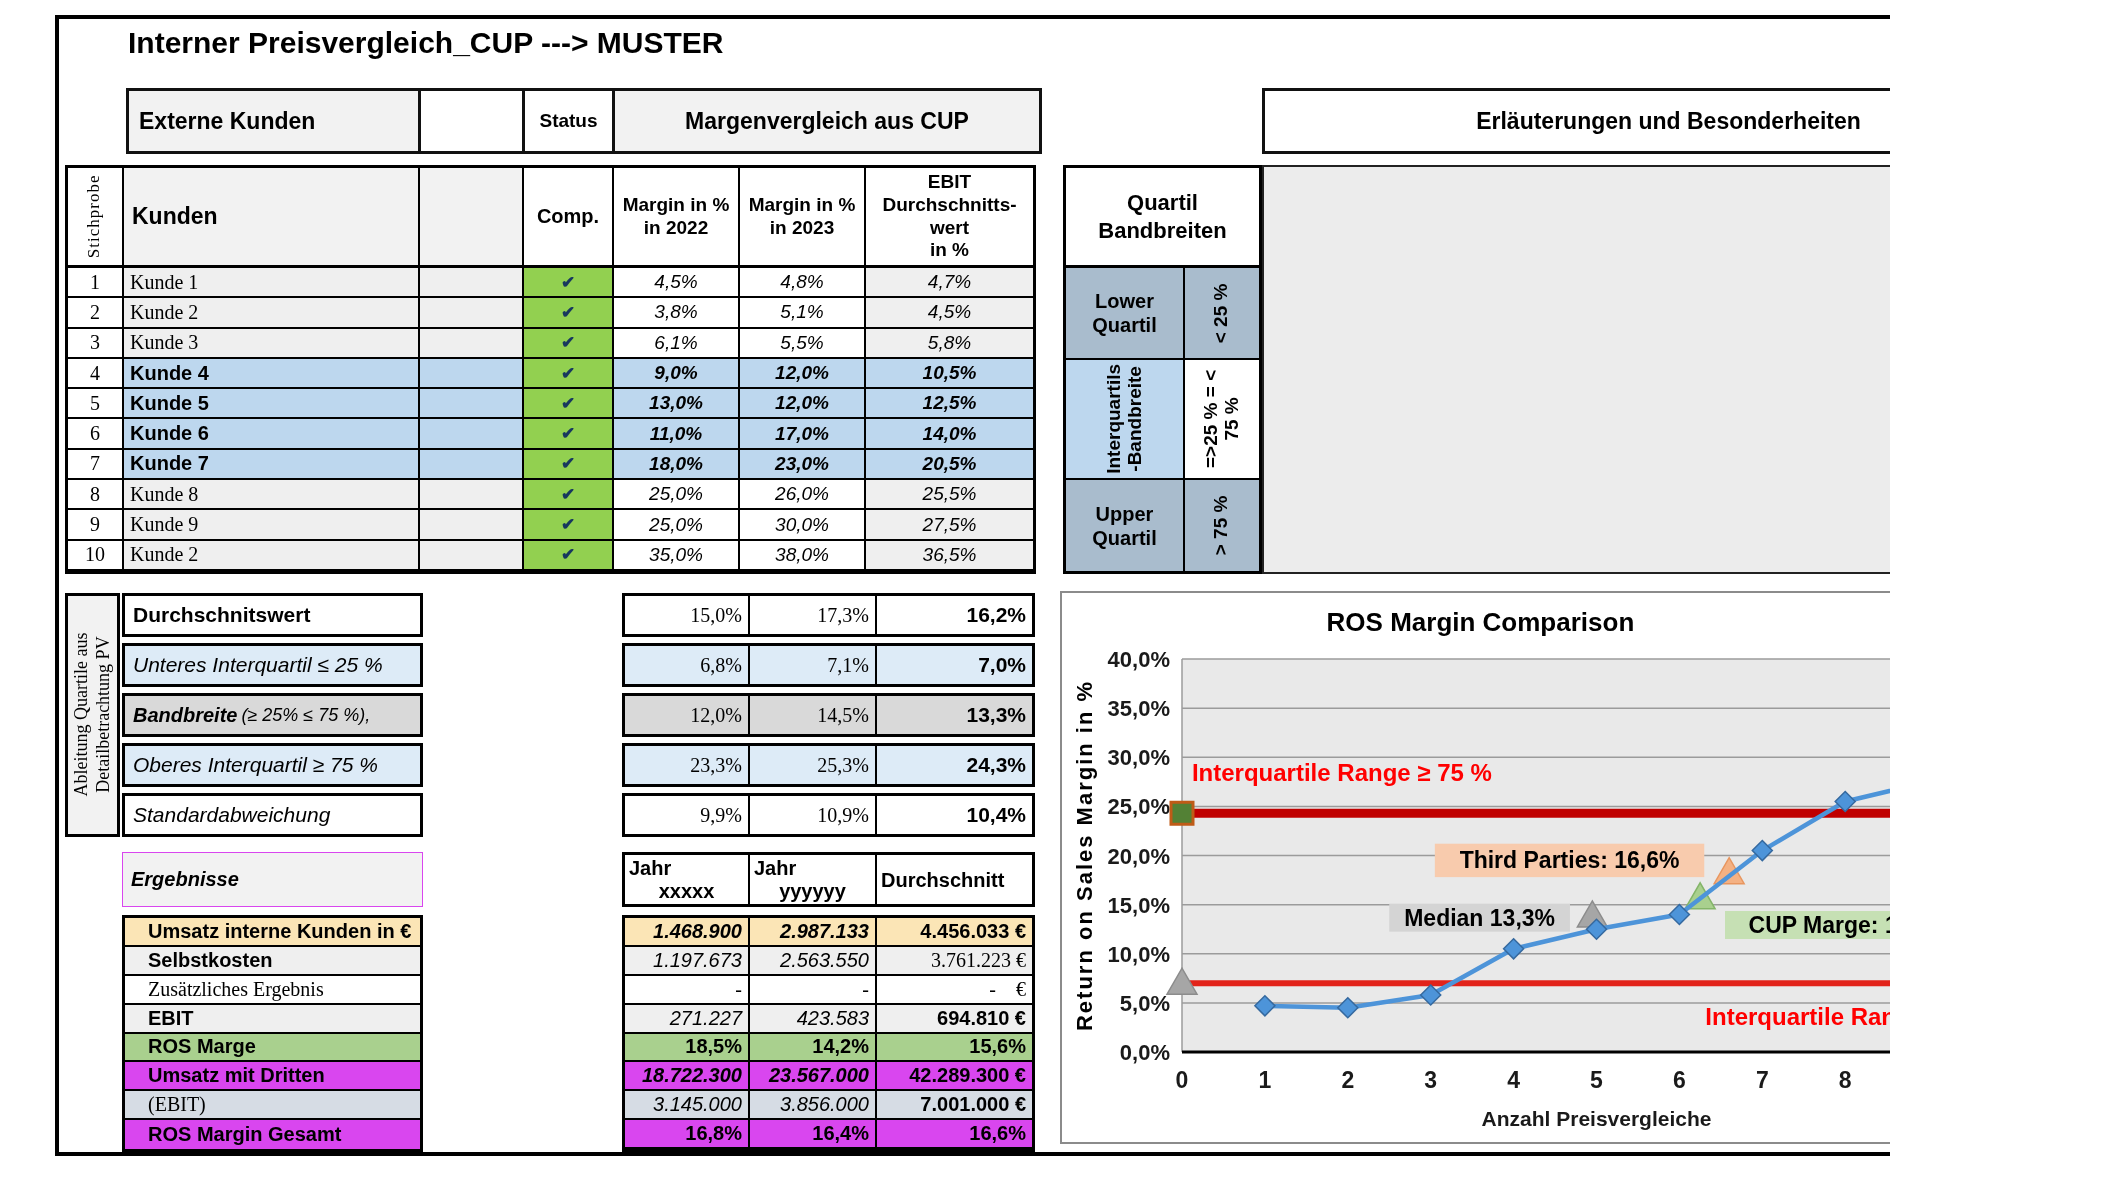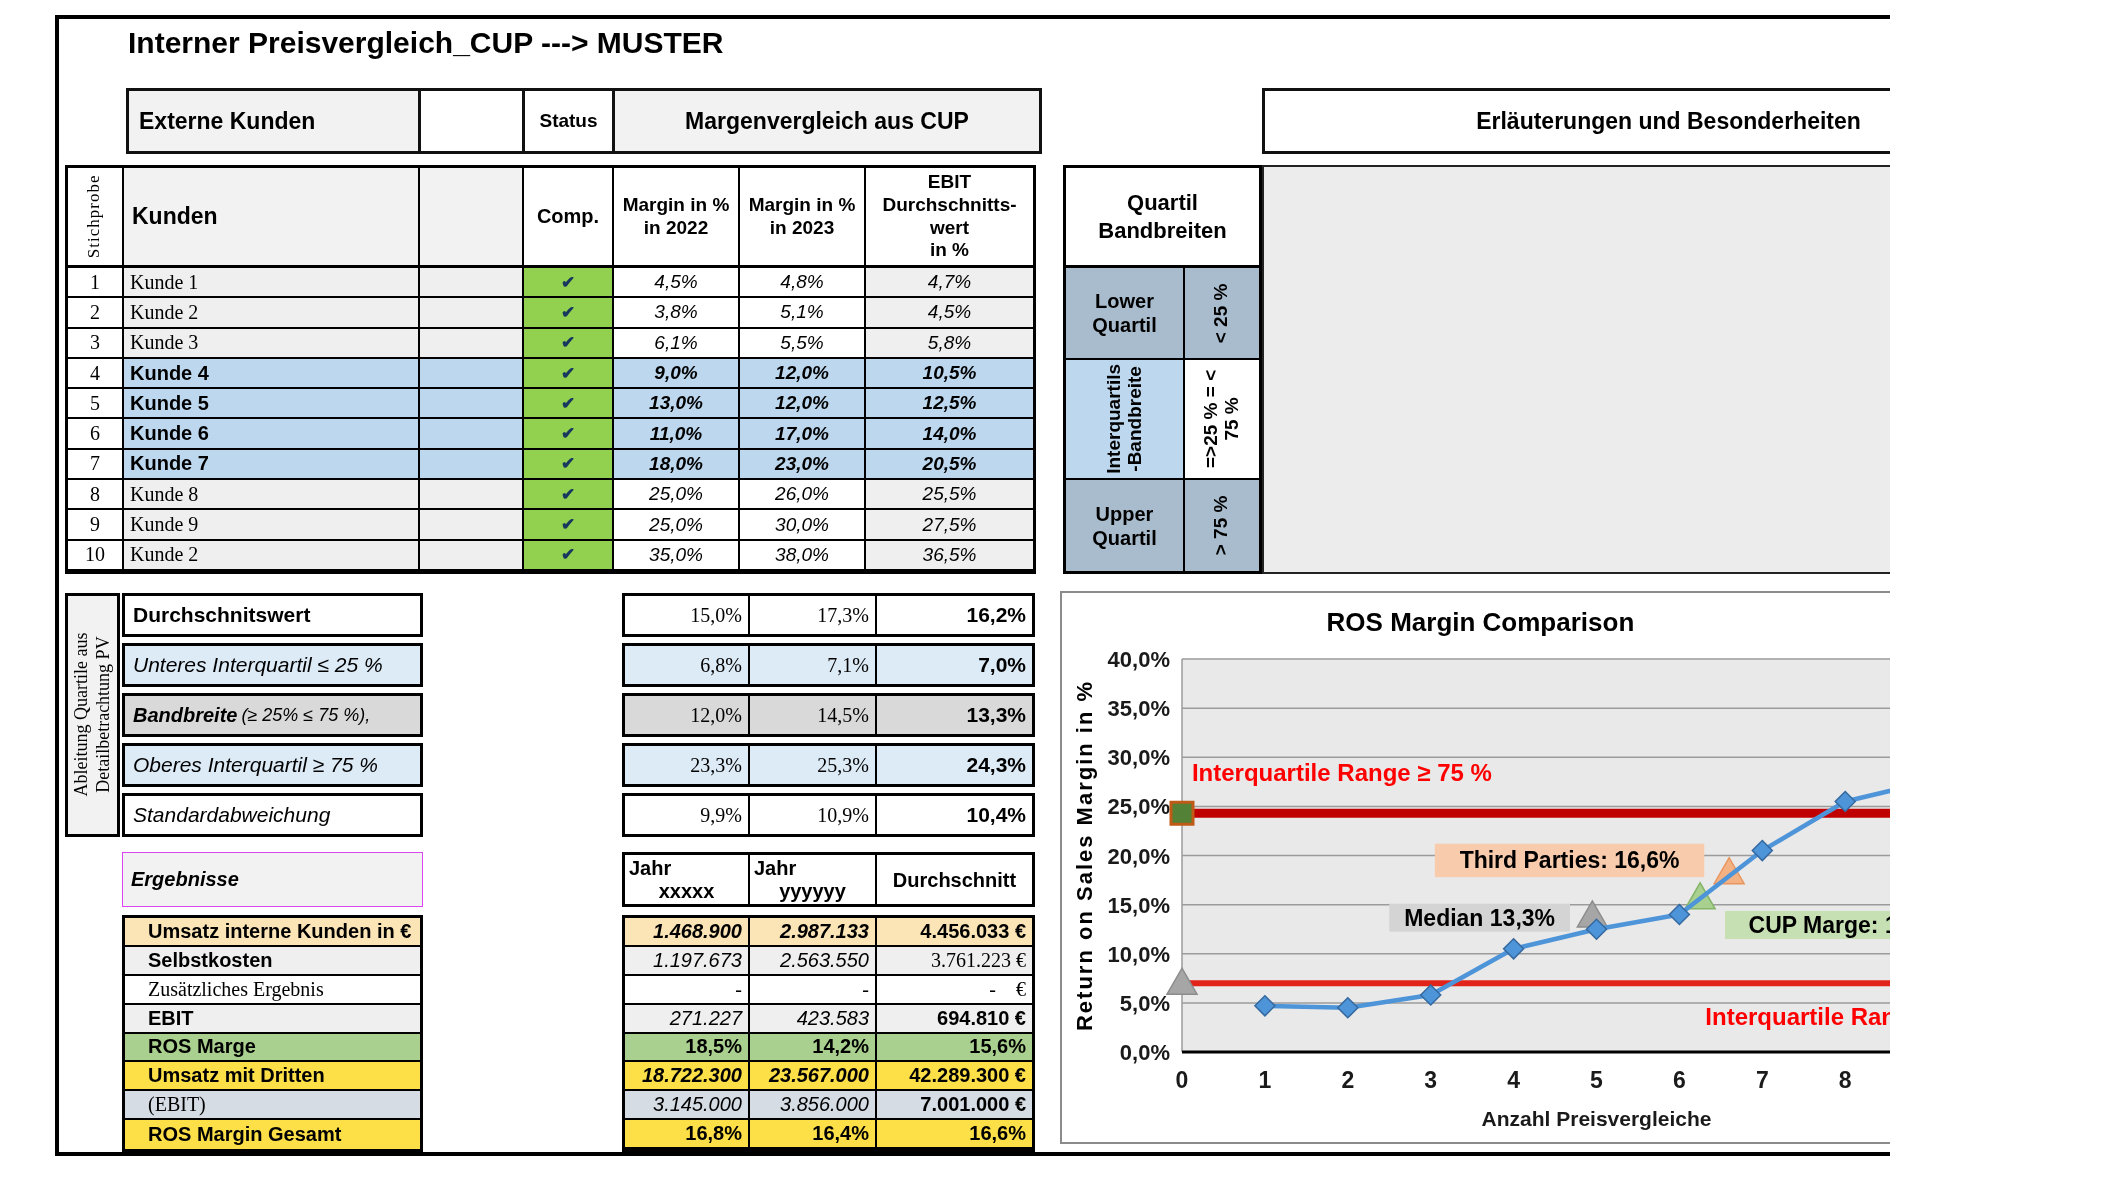--- a/index.html
+++ b/index.html
@@ -68,33 +68,33 @@
   .ab-vals .av:last-child{border-right:none}
   .fser{font-family:"Liberation Serif",serif;font-size:20px}
   .favg{font-weight:700;font-size:21px}
   .bg-w{background:#fff}.bg-b{background:#DDEBF7}.bg-g{background:#D9D9D9}
 
   
   .erg-title{position:absolute;left:122px;top:852px;width:301px;height:55px;border:1px solid #d946ef;background:#F2F2F2;
              display:flex;align-items:center;padding-left:8px;font-weight:700;font-style:italic;font-size:20px}
   .erg-cols{position:absolute;left:622px;top:852px;width:413px;height:55px;border:3px solid #000;display:grid;grid-template-columns:125px 127px 1fr;background:#fff}
   .ec{border-right:2px solid #000;display:flex;flex-direction:column;justify-content:center;padding:2px 4px}
-  .erg-cols .ec:last-child{border-right:none;align-items:center;justify-content:center}
+  .erg-cols .ec:last-child{border-right:none;justify-content:center}
   .ec .l1{font-weight:700;font-size:20px;text-align:left}
   .ec .l2{font-weight:700;font-size:20px;text-align:center}
   .ec .single{font-weight:700;font-size:20px}
   .erg-labels{position:absolute;left:122px;top:915px;width:301px;height:237px;border:3px solid #000;display:grid;grid-template-rows:repeat(8,1fr)}
   .el{border-bottom:2px solid #000;display:flex;align-items:center;padding-left:23px}
   .erg-labels .el:last-child{border-bottom:none}
   .erg-vals{position:absolute;left:622px;top:915px;width:413px;height:237px;border:3px solid #000;display:grid;
             grid-template-columns:125px 127px 1fr;grid-auto-rows:1fr}
   .ev{border-right:2px solid #000;border-bottom:2px solid #000;display:flex;align-items:center;justify-content:flex-end;padding-right:6px;position:relative;white-space:pre}
   .ev.c3{border-right:none}
   .bg-tan{background:#FBE5B6}.bg-gy{background:#EFEFEF}.bg-wh{background:#fff}
-  .bg-gr{background:#A9D08E}.bg-pe{background:#fde047}.bg-bgr{background:#D6DCE4}
+  .bg-gr{background:#A9D08E}.bg-pe{background:#d946ef}.bg-bgr{background:#D6DCE4}
   .fb{font-weight:700;font-size:20px}
   .fbi{font-weight:700;font-style:italic;font-size:20px}
   .fi{font-style:italic;font-size:20px}
   .fserL{font-family:"Liberation Serif",serif;font-size:20px}
 
   
   .chart{position:absolute;left:1060px;top:591px;width:1017px;height:553px;border:2px solid #8b8b8b;background:#fff}
   .chart svg{display:block}
 </style>
 </head>

